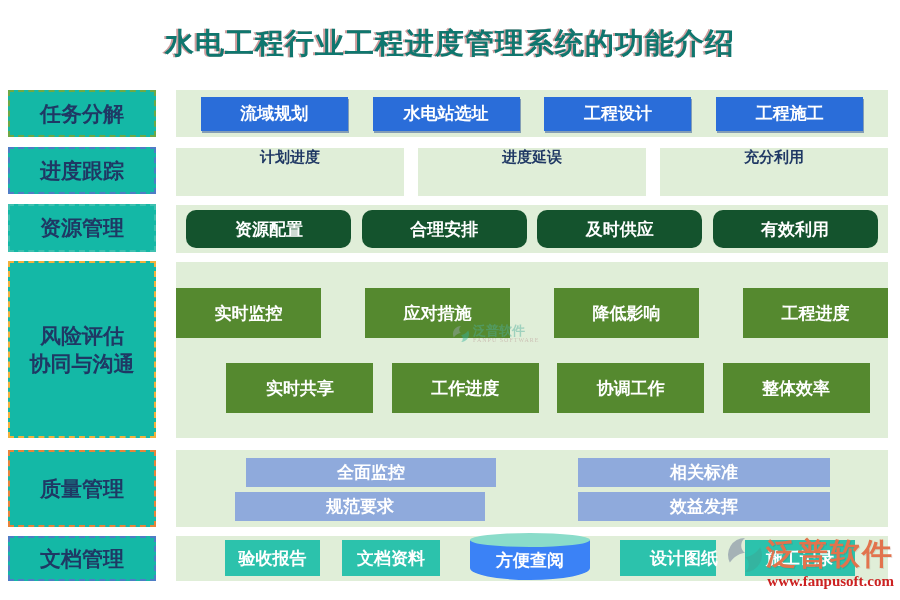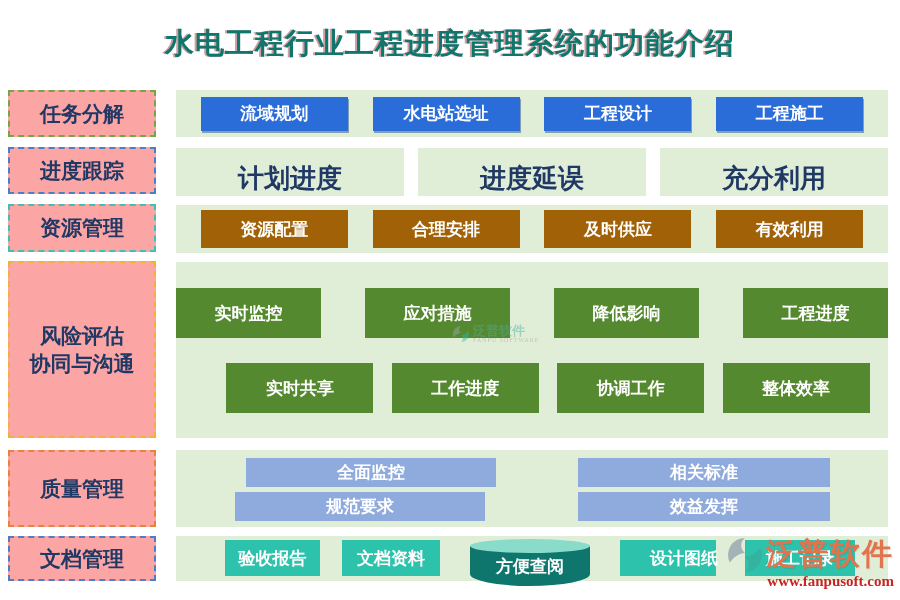--- a/index.html
+++ b/index.html
@@ -6,55 +6,55 @@
   html,body { background:#fff; }
   body { font-family:"Liberation Serif", serif; }
   .canvas { position:relative; width:900px; height:600px; background:#fff; overflow:hidden; margin:0 auto; }
 
   
   .title { position:absolute; top:24px; left:0; width:100%; text-align:center;
            font-size:29px; font-weight:bold; color:#0f766e; letter-spacing:1px;
            text-shadow:-2px 0 0 rgba(150,40,40,.45); }
 
   
-  .side-box { position:absolute; left:8px; width:148px; background:#fca5a5;
+  .side-box { position:absolute; left:8px; width:148px; background:#14b8a6;
               border:2px dashed #999; display:flex; align-items:center; justify-content:center;
               color:#1f3864; font-weight:bold; font-size:21px; }
   .side-box.tall { flex-direction:column; justify-content:center; padding:28px 0; }
   .bd-green  { border-color:#70a845; }
   .bd-blue   { border-color:#4e7dc6; }
   .bd-teal   { border-color:#3fc0b0; }
   .bd-amber  { border-color:#f2b13c; }
   .bd-orange { border-color:#e8833a; }
 
   
   .strip { position:absolute; left:176px; width:712px; background:#e0eed8; }
   .strip-row { display:flex; align-items:center; justify-content:space-evenly; }
 
   .btn { display:flex; align-items:center; justify-content:center; color:#fff;
          font-weight:bold; font-size:17px; white-space:nowrap; cursor:pointer; }
   .btn-blue  { width:147px; height:34px; background:#2a6dd9; box-shadow:1px 2px 0 rgba(20,60,140,.45); }
-  .btn-tealdark { width:147px; height:38px; background:#a16207; }
+  .btn-tealdark { width:165px; height:38px; background:#14532d;border-radius:10px; }
   .btn-green { width:147px; height:50px; background:#55892f; }
 
   
   .cells { position:absolute; left:176px; width:712px; background:transparent; display:flex; gap:14px; }
-  .cell  { flex:1; background:#e0eed8; display:flex; align-items:flex-end; justify-content:center;
-           color:#1f3864; font-weight:bold; font-size:26px; }
+  .cell  { flex:1; background:#e0eed8; display:flex; align-items:flex-start; justify-content:center;
+           color:#1f3864; font-weight:bold; font-size:15px; }
 
   
   .abs-row { position:absolute; left:0; width:100%; }
 
   
   .bar { position:absolute; height:29px; background:#8faadc; display:flex; align-items:center;
          justify-content:center; color:#fff; font-weight:bold; font-size:17px; }
 
   
   .btn-turq { position:absolute; background:#2cc2ac; height:36px; top:4px; }
-  .cyl { position:absolute; background:#0f766e; height:40px; top:10px;
+  .cyl { position:absolute; background:#3b82f6; height:40px; top:4px;
          border-radius:0 0 50% 50% / 0 0 12px 12px; }
   .cyl::before { content:""; position:absolute; left:0; right:0; top:-7px; height:14px;
                  background:#8adcca; border-radius:50%; }
   .cyl span { position:relative; z-index:1; }
 
   
   .wm-center { position:absolute; left:452px; top:324px; display:flex; align-items:center;
                gap:3px; opacity:.45; pointer-events:none; }
   .wm-center .wm-txt { display:flex; flex-direction:column; line-height:1; }
   .wm-center .wm-brand { font-size:13px; font-weight:bold; color:#4da render; color:#4fae9d; }

